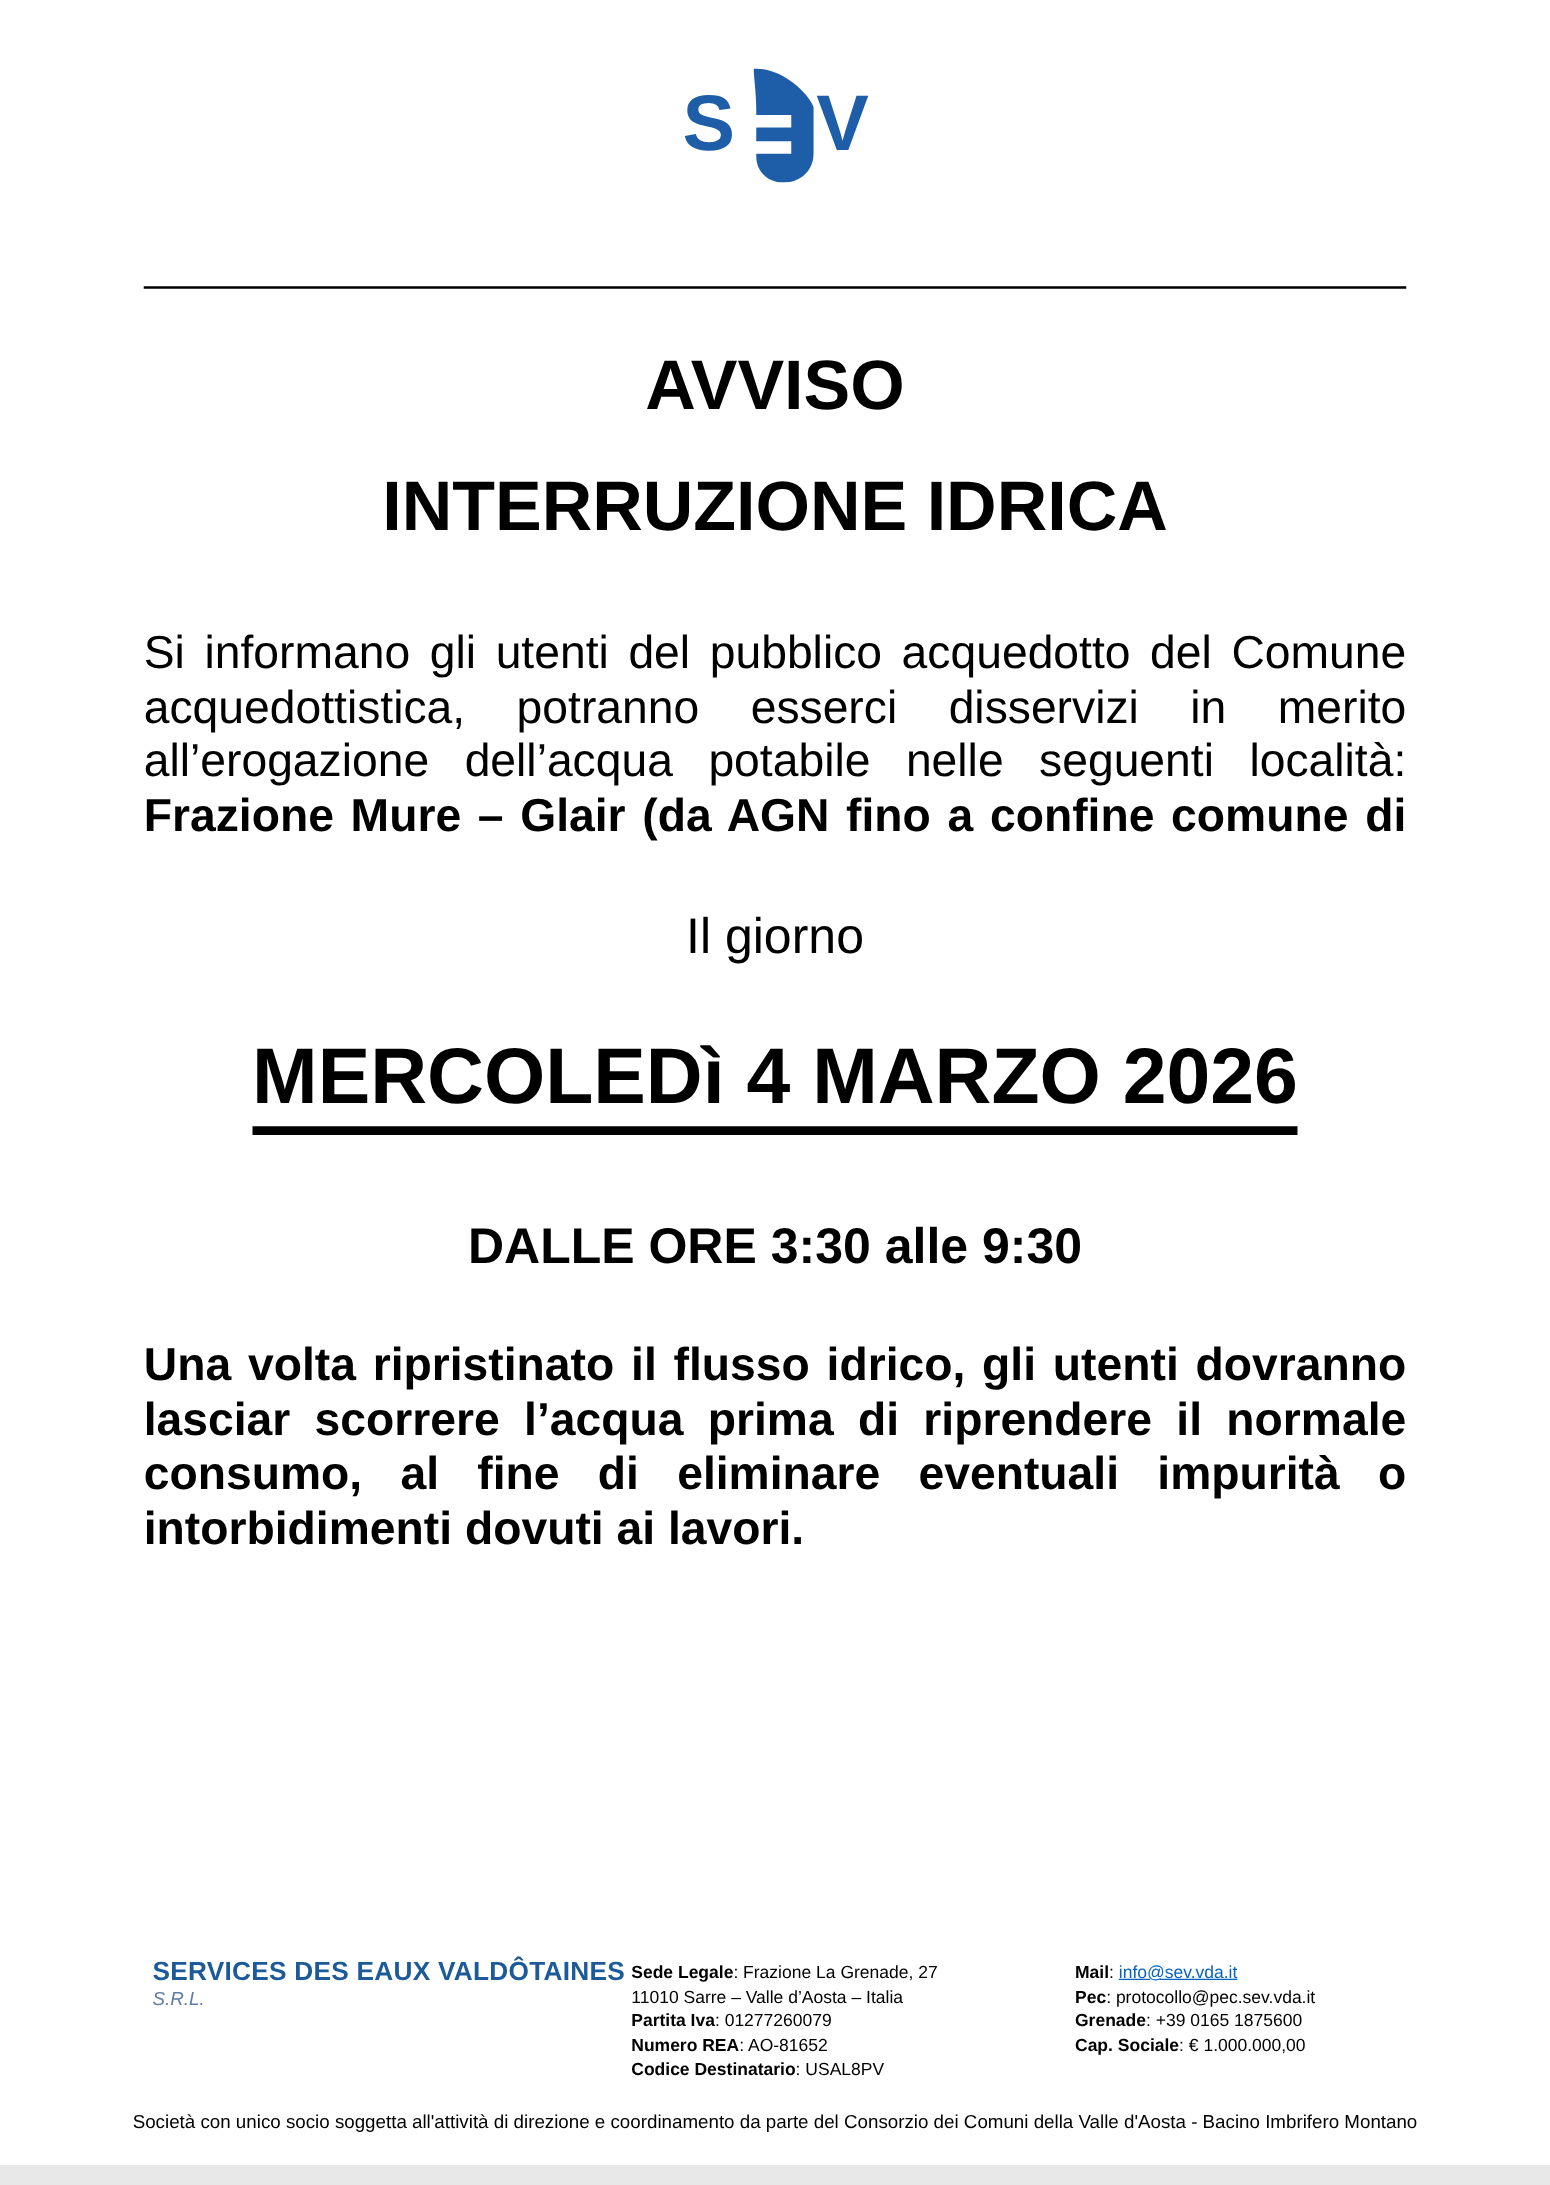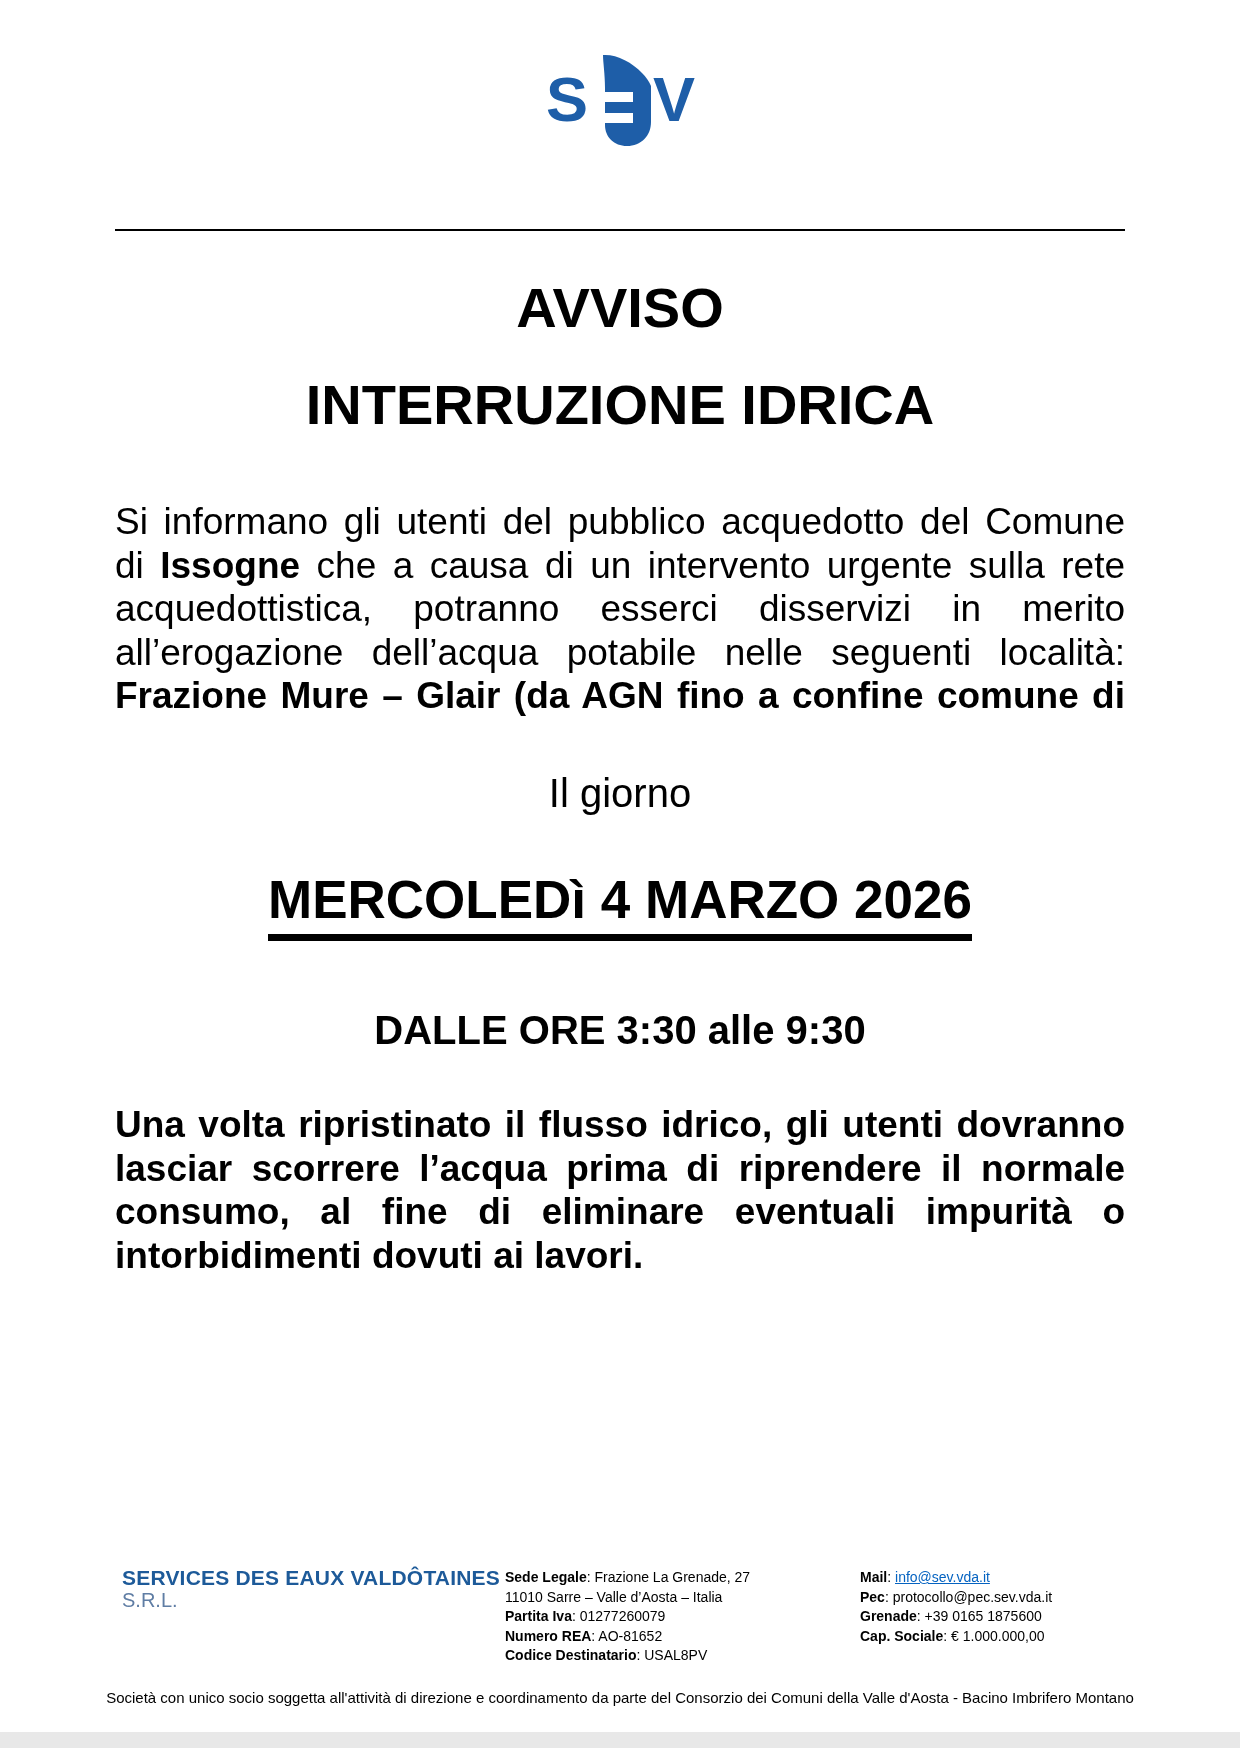--- a/index.html
+++ b/index.html
@@ -50,38 +50,38 @@
   .notice{margin-top:50px;}
   .b{font-weight:bold;}
 
   .il-giorno{
     margin-top:52px;text-align:center;
     font-size:40px;line-height:46px;
   }
   .date-row{margin-top:56px;text-align:center;}
   .date-underline{
     display:inline-block;
-    font-size:53px;font-weight:bold;line-height:1.05;
+    font-size:63px;font-weight:bold;line-height:1.05;
     border-bottom:7px solid #000;
     padding-bottom:7px;
   }
   .time-row{
     margin-top:66px;text-align:center;
     font-size:40px;font-weight:bold;line-height:46px;
   }
 
   
   .footer-row{
     position:absolute;left:115px;right:95px;top:1568px;
     display:flex;align-items:flex-start;
     font-size:14px;line-height:19.5px;
   }
   .f-col-company{flex:0 0 390px;padding-left:7px;box-sizing:border-box;}
   .company-name{color:var(--brand-blue);font-weight:bold;font-size:21px;letter-spacing:.2px;}
-  .company-suffix{color:var(--srl-gray);font-weight:normal;font-size:20px;}
+  .company-suffix{color:var(--srl-gray);font-weight:normal;font-size:15px;font-style:italic;}
   .f-col-legal{flex:0 0 355px;}
   .f-col-contacts{flex:1 1 auto;}
   .link{color:var(--link-blue);text-decoration:underline;cursor:pointer;}
 
   .disclaimer{
     position:absolute;left:0;right:0;top:1688px;
     text-align:center;
     font-size:15px;line-height:19px;
     font-stretch:condensed;
   }
@@ -108,21 +108,20 @@
   <div class="content">
     <hr class="divider">
 
     <div class="doc-title">
       <div>AVVISO</div>
       <div>INTERRUZIONE IDRICA</div>
     </div>
 
     <div class="para intro">
         <div class="rl"><span>Si informano gli utenti del pubblico acquedotto del Comune</span></div>
-        <div class="rl"><span>di </span><span class="b">Issogne</span><span> che a causa di un intervento urgente sulla rete</span></div>
         <div class="rl"><span>acquedottistica, potranno esserci disservizi in merito</span></div>
         <div class="rl"><span>all’erogazione dell’acqua potabile nelle seguenti località:</span></div>
         <div class="rl"><span class="b">Frazione Mure – Glair (da AGN fino a confine comune di</span></div>
       </div>
 
     <div class="il-giorno">Il giorno</div>
 
     <div class="date-row">
       <span class="date-underline">MERCOLEDì 4 MARZO 2026</span>
     </div>

